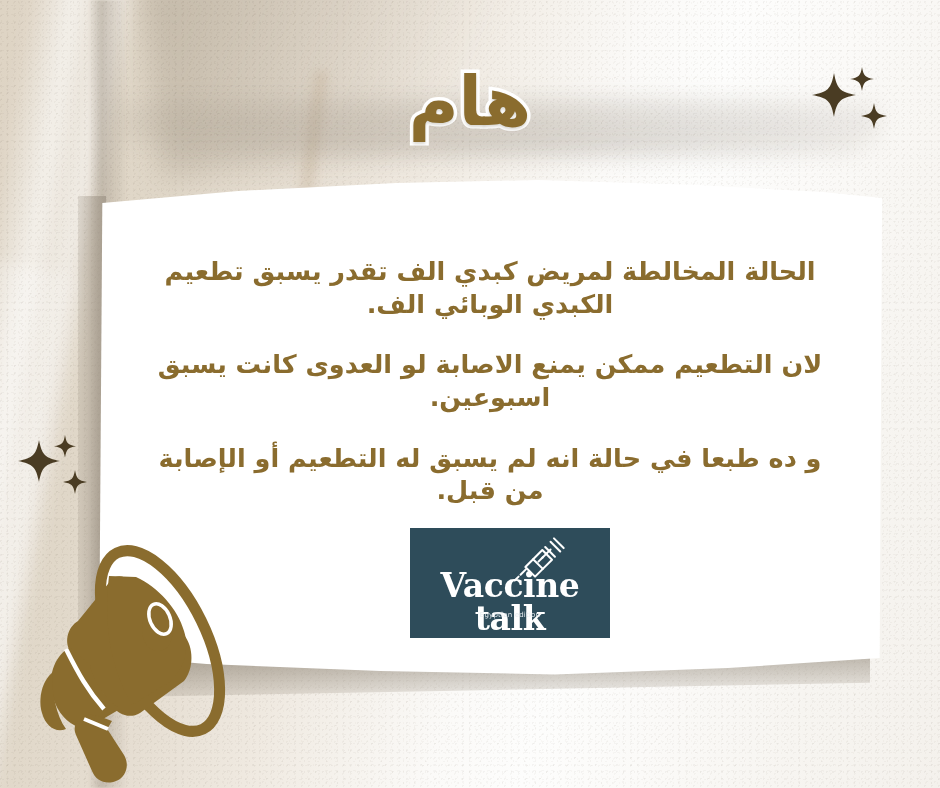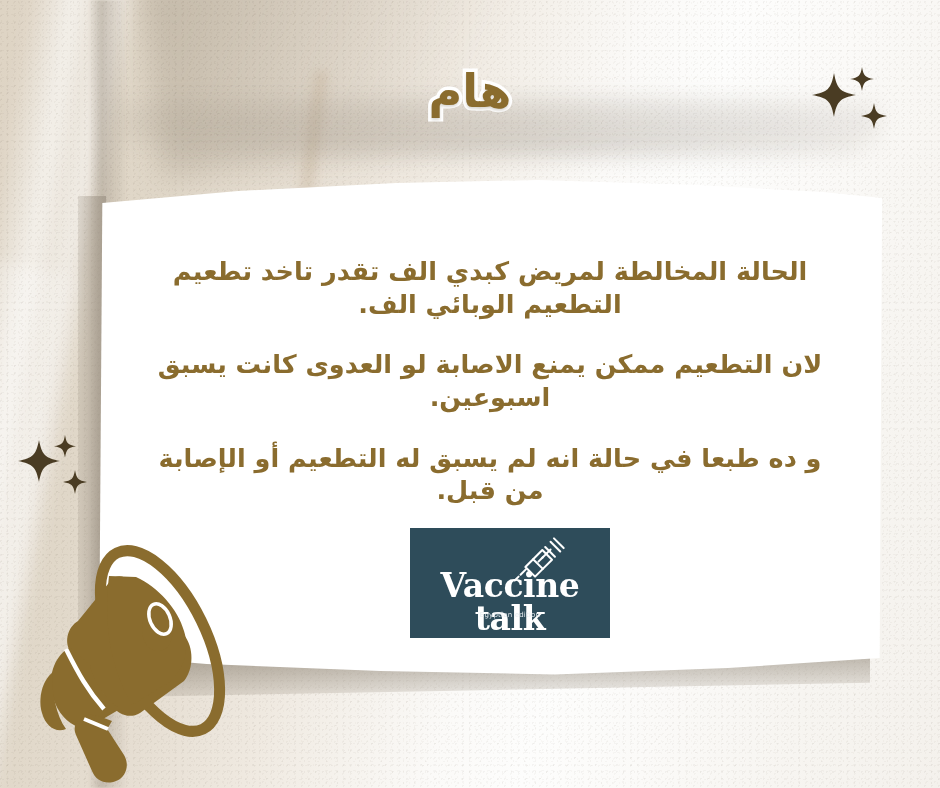--- a/index.html
+++ b/index.html
@@ -123,21 +123,21 @@
       radial-gradient(circle at 25% 47%, rgba(120,108,92,.14) 0 1px, transparent 1px);
     background-size: 7px 7px, 9px 9px, 11px 11px, 8px 8px, 13px 13px, 6px 6px;
   }
 
   
   .title {
     position: absolute;
     left: 0; top: 68px;
     width: 940px;
     text-align: center;
-    font-size: 46px;
+    font-size: 68px;
     font-weight: 700;
     line-height: 1;
     color: #8a6c2e;
     direction: rtl;
     -webkit-text-stroke: 7px #ffffff;
     paint-order: stroke fill;
     text-shadow: 0 2px 3px rgba(120,110,95,.28);
     z-index: 6;
   }
 
@@ -280,21 +280,21 @@
     <path d="M67 50 C68.7 59 69.9 60.2 79 62 C69.9 63.8 68.7 65 67 74 C65.3 65 64.1 63.8 55 62 C64.1 60.2 65.3 59 67 50 Z" fill="#4a3c23"></path>
   </svg>
 
   <div class="title">هام</div>
 
   <div class="card-shadow-left"></div>
   <div class="card-shadow-bottom"></div>
   <div class="card"></div>
 
   <div class="card-body">
-    <p class="para">الحالة المخالطة لمريض كبدي الف تقدر تاخد تطعيم التطعيم الوبائي  الف.</p>
+    <p class="para">الحالة المخالطة لمريض كبدي الف تقدر يسبق تطعيم الكبدي الوبائي  الف.</p>
     <p class="para">لان التطعيم ممكن يمنع الاصابة لو العدوى كانت يسبق اسبوعين.</p>
     <p class="para">و ده طبعا في حالة انه لم يسبق له التطعيم أو الإصابة من قبل.</p>
   </div>
 
   <div class="logo-card">
     <svg class="logo-syringe" viewBox="0 0 64 64">
       <g stroke="#ffffff" stroke-width="2.1" fill="none" stroke-linecap="round" stroke-linejoin="round">
         <path d="M46 8 L56 18"></path>
         <path d="M49.5 4.5 L59.5 14.5"></path>
         <path d="M40.5 13.5 L50.5 23.5"></path>

